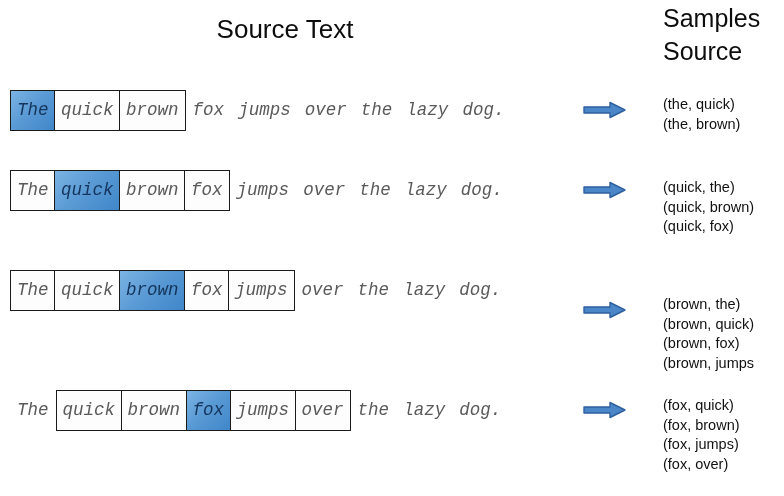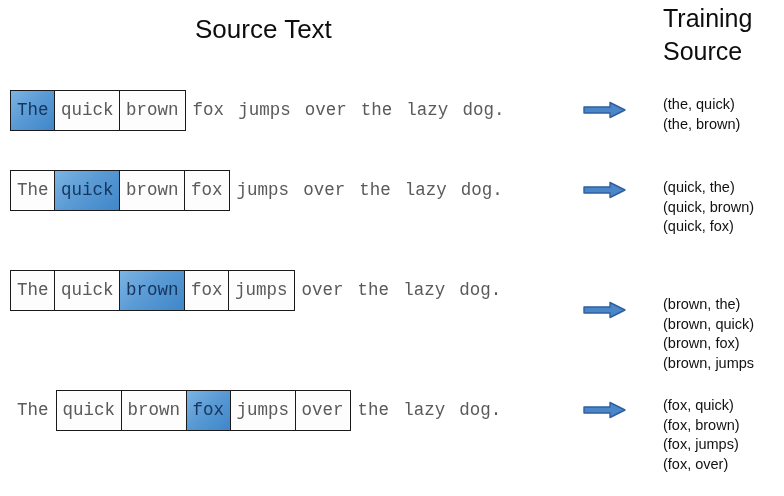--- a/index.html
+++ b/index.html
@@ -9,20 +9,21 @@
     font-family:"Liberation Sans", sans-serif;
     overflow:hidden;
     position:relative;
   }
   .stage{position:absolute;left:0;top:0;width:784px;height:496px;}
 
   
   .hdr-source{
     position:absolute;
     left:195px; top:14px; width:180px;
+    text-align:center;
     font-size:26px; color:#0d0d0d;
     font-family:"Liberation Sans", sans-serif;
     letter-spacing:0px;
   }
   .hdr-training{
     position:absolute;
     left:663px; top:2px; width:121px;
     font-size:25px; line-height:33px; color:#0d0d0d;
     font-family:"Liberation Sans", sans-serif;
   }
@@ -49,20 +50,21 @@
   .w{
     display:inline-block;
     box-sizing:border-box;
     height:41px;
     line-height:39px;
     text-align:center;
     font-family:"Liberation Mono", monospace;
     font-size:17.5px;
     color:#5a5a5a;
     background:transparent;
+    font-style:italic;
   }
   .w.boxed{
     border:1.6px solid #1a1a1a;
     background:#fdfdfd;
     margin-left:-1.6px;
   }
   .w.boxed.first{margin-left:0;}
   .w.hl{
     background:linear-gradient(135deg,#7cb4e4 0%,#5b9bd5 45%,#3f86c9 100%);
     color:#15355c;
@@ -91,21 +93,21 @@
   .samples span{display:block;white-space:nowrap;}
 </style>
 </head>
 <body>
 
 <div class="stage">
 
   <div class="hdr-source">Source Text</div>
 
   <div class="hdr-training">
-    <span>Training</span>
+    <span>Samples</span>
     <span>Source</span>
   </div>
 
   <div id="rows-container">
       <div class="row" style="top: 88px;">
         <div class="line" style="left: 10px;">
           <span class="w boxed hl first" style="width: 45.56px;">The</span>
           <span class="w boxed" style="width: 66.6px;">quick</span>
           <span class="w boxed" style="width: 66.6px;">brown</span>
           <span class="w plain" style="width: 45.56px;">fox</span>

